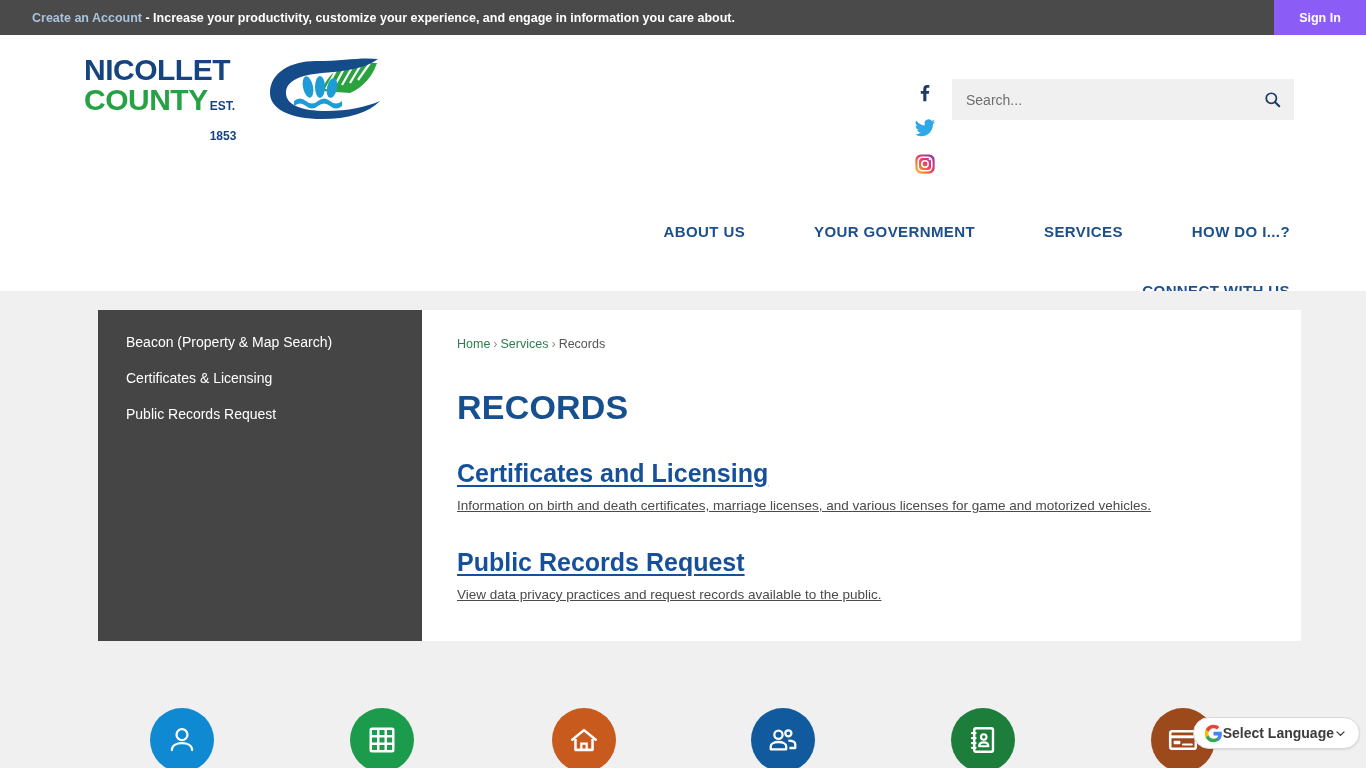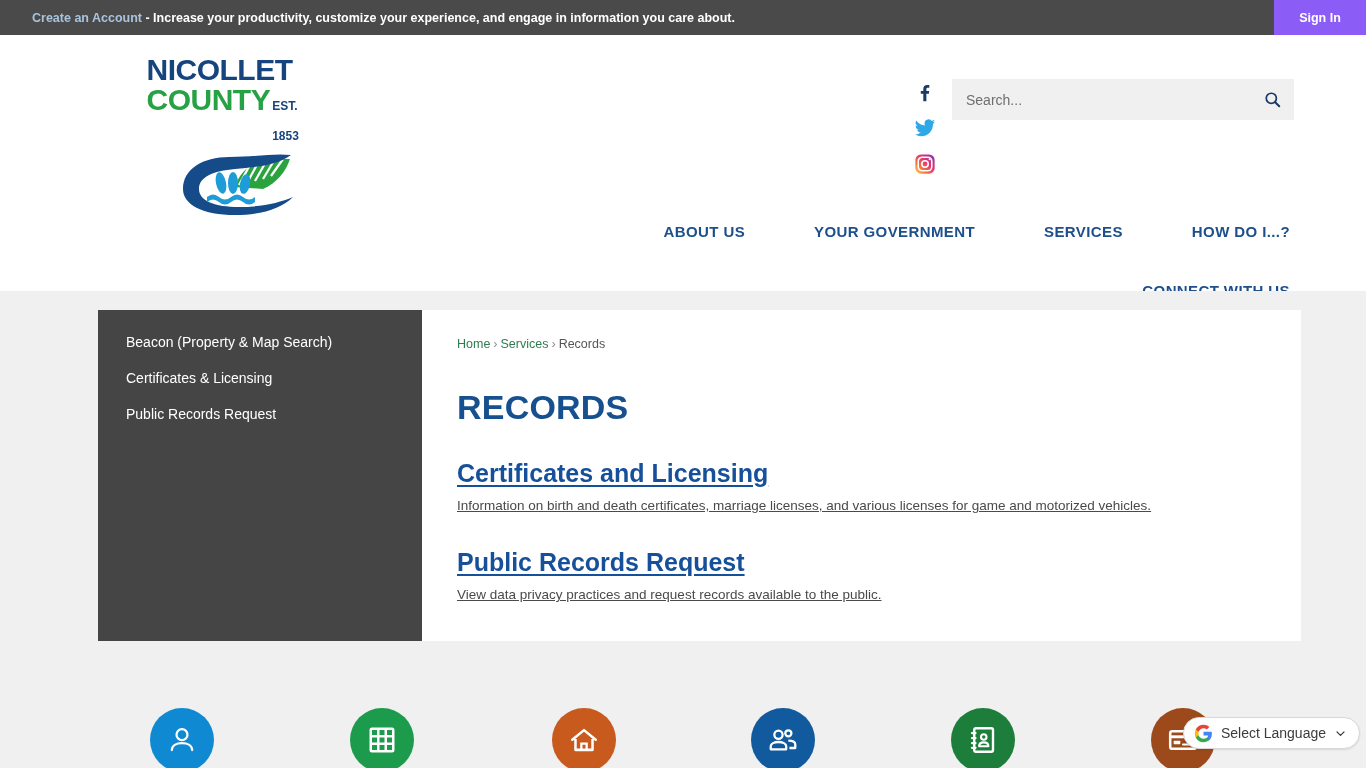--- a/index.html
+++ b/index.html
@@ -51,21 +51,21 @@
   .header {
     position: absolute; top: 35px; left: 0;
     width: 1366px; height: 256px;
     background: #ffffff;
   }
 
   
   .logo {
     position: absolute; left: 84px; top: 20px;
     width: 300px; height: 72px;
-    display: flex; align-items: center; flex-direction: column;
+    display: flex; 
   }
   .logo-text { position: relative; width: 175px; }
   .logo-line1 {
     font-size: 30px; font-weight: bold; color: #16447e;
     letter-spacing: -0.5px; line-height: 30px;
   }
   .logo-line2 {
     display: flex; align-items: baseline;
     line-height: 30px;
   }
@@ -222,24 +222,24 @@
   
   .gtranslate {
     position: absolute;
     right: 6px; top: 717px;
     height: 32px;
     background: #ffffff;
     border: 1px solid #d8d8d8;
     border-radius: 16px;
     display: flex; align-items: center;
     padding: 0 12px 0 10px;
-    gap: 8px;
     cursor: pointer;
     box-shadow: 0 1px 2px rgba(0,0,0,0.10);
     z-index: 20;
+    font-weight: bold;
   }
   .gt-label {
     font-size: 14px;
     color: #3c3c3c;
     white-space: nowrap;
   }
 </style>
 </head>
 <body>
 

